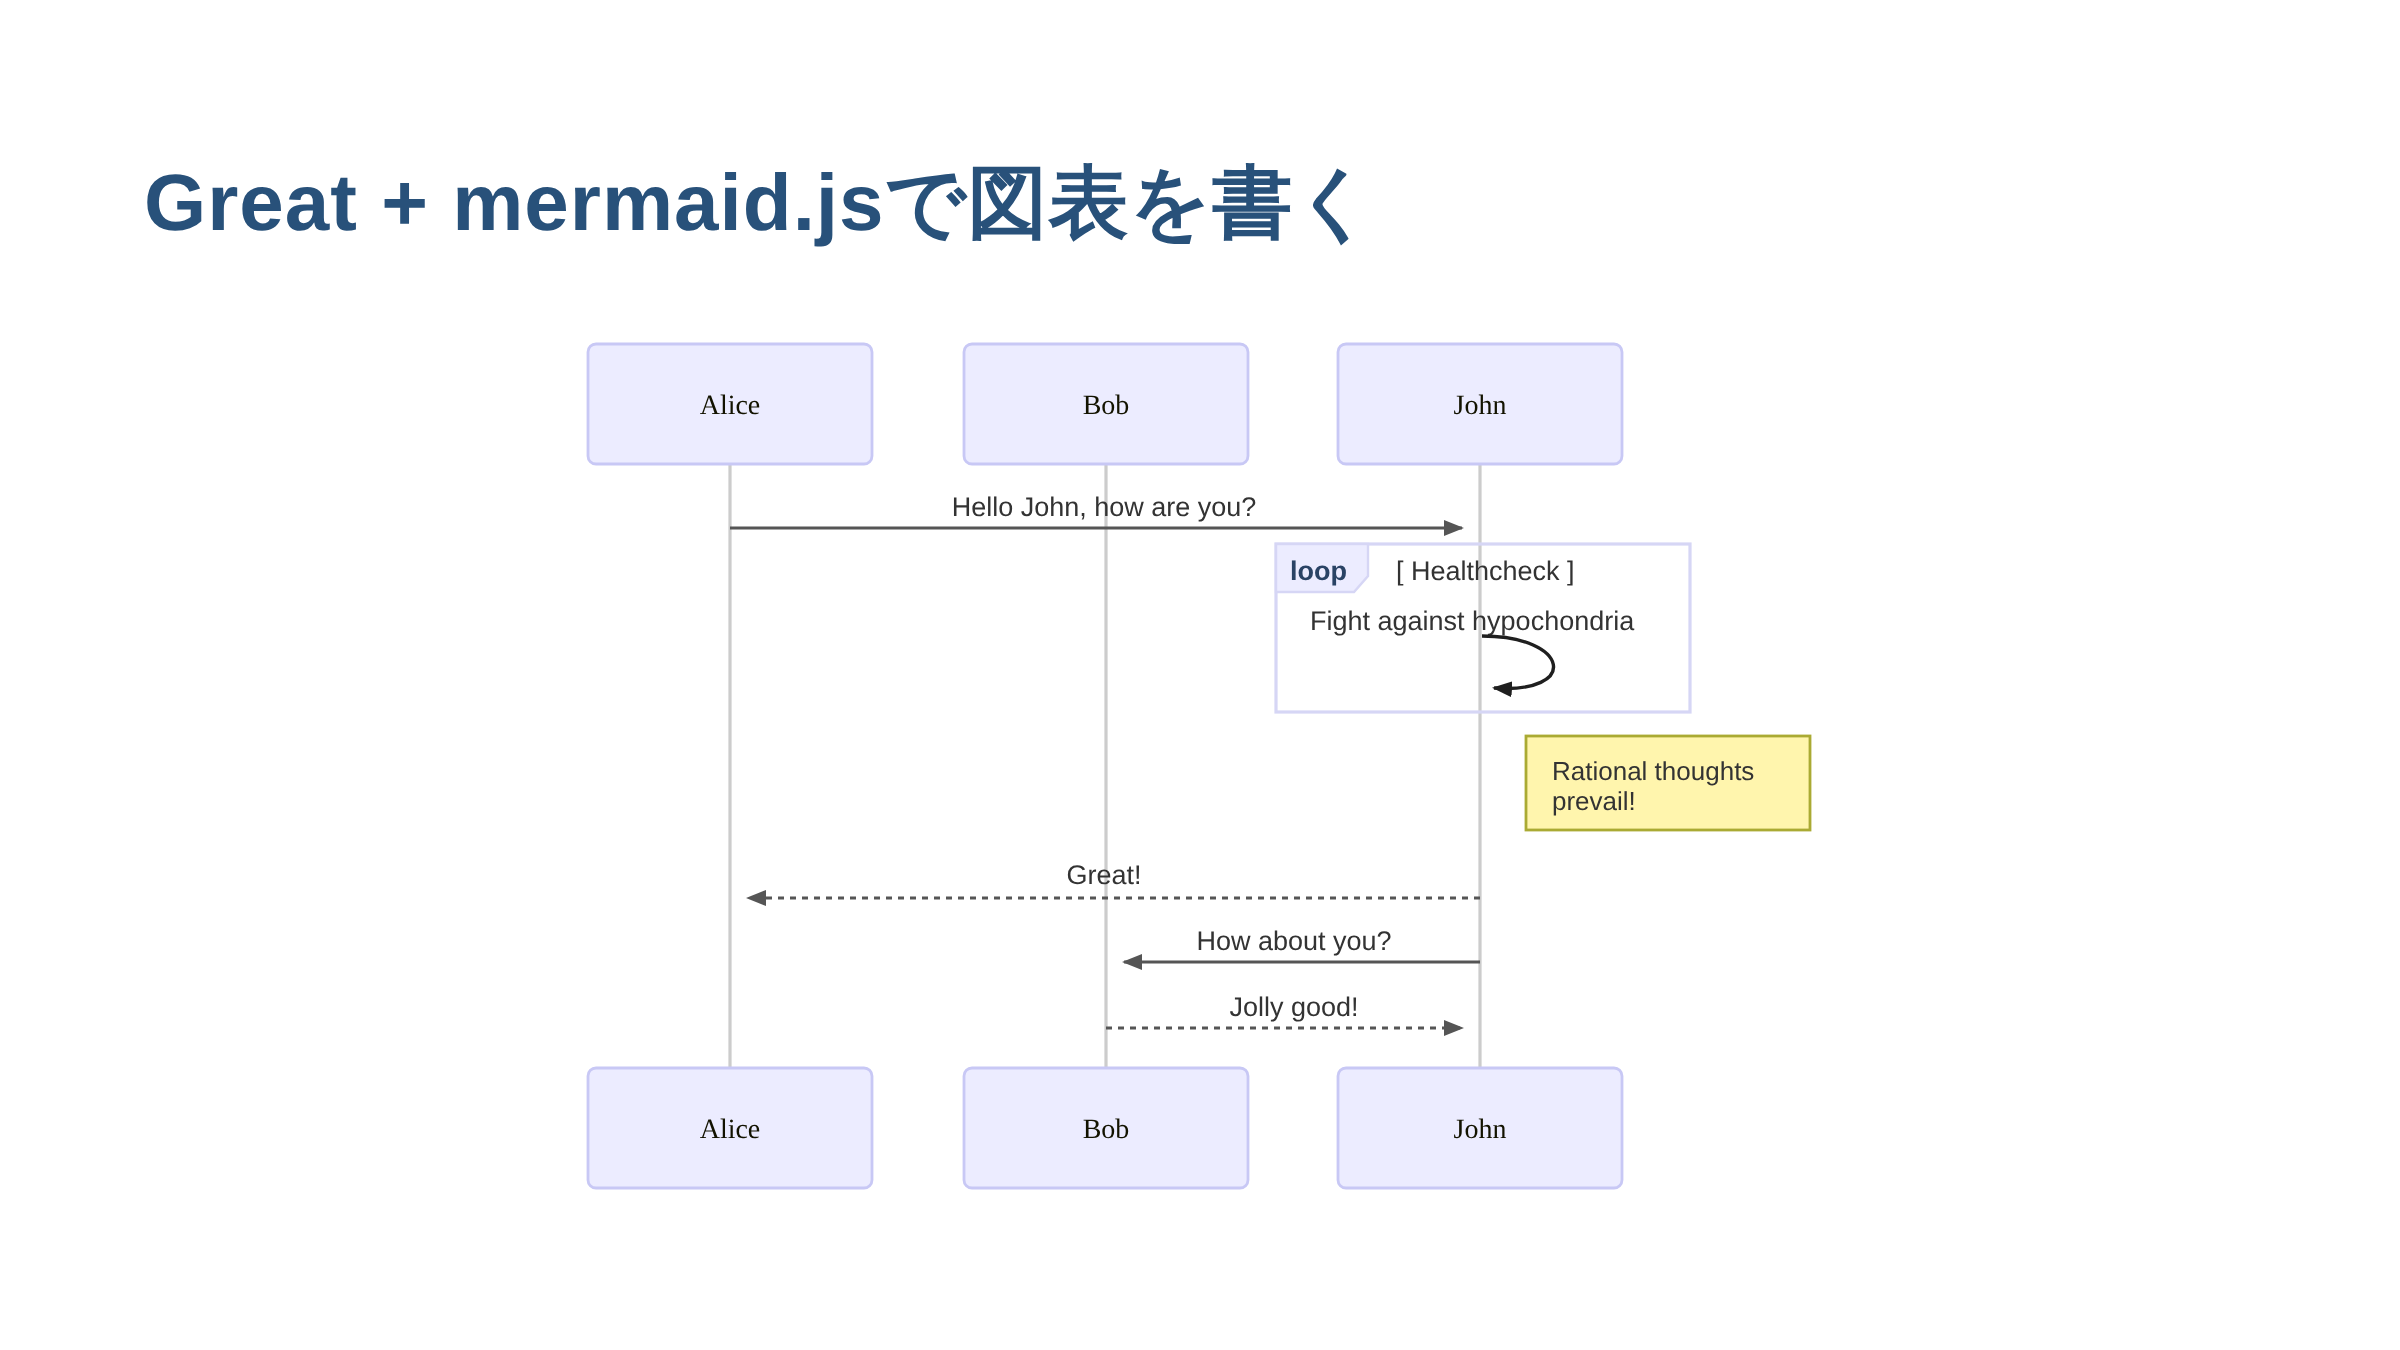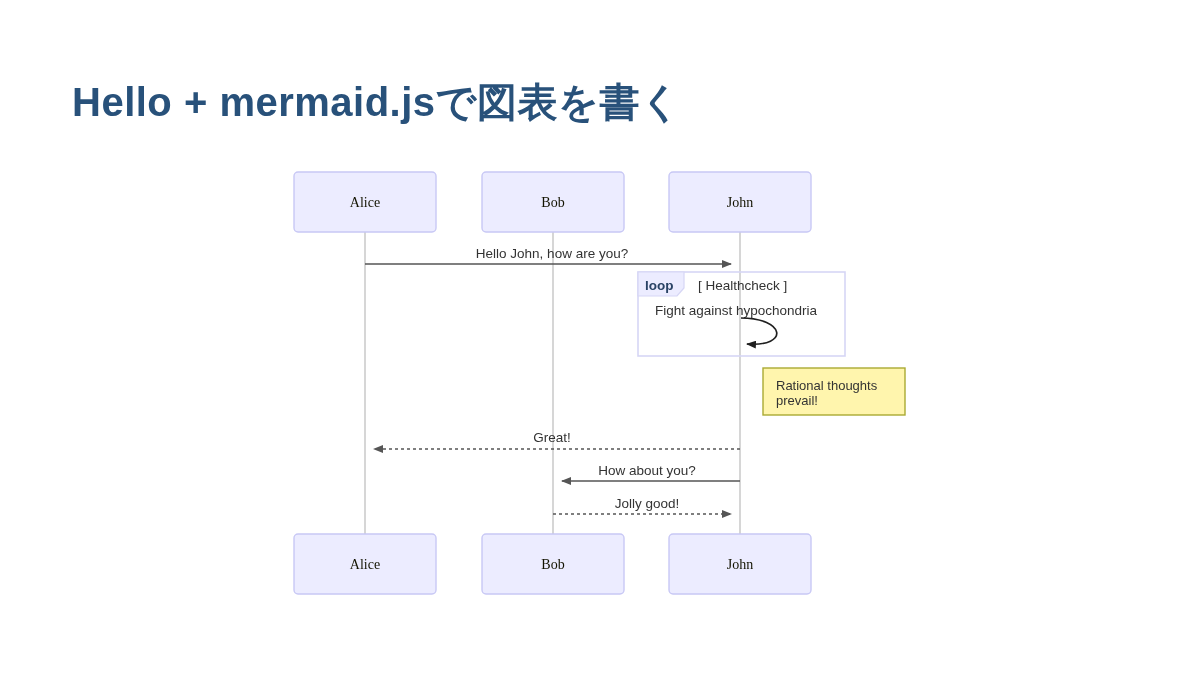--- a/index.html
+++ b/index.html
@@ -64,21 +64,21 @@
   }
   .note-text {
     font-family: "Liberation Sans", sans-serif;
     font-size: 13px;
     fill: #333333;
   }
 </style>
 </head>
 <body>
 
-<div id="slide-title">Hello + mermaid.jsで図表を書く</div>
+<div id="slide-title">Great + mermaid.jsで図表を書く</div>
 
 <div id="sequence-diagram">
   <svg width="1200" height="675" viewBox="0 0 1200 675" xmlns="http://www.w3.org/2000/svg">
     <defs>
       <marker id="arrowFilled" markerWidth="10" markerHeight="8" refX="9" refY="4" orient="auto" markerUnits="userSpaceOnUse">
         <path d="M0,0 L10,4 L0,8 z" fill="#555555"></path>
       </marker>
       <marker id="arrowFilledLeft" markerWidth="10" markerHeight="8" refX="9" refY="4" orient="auto" markerUnits="userSpaceOnUse">
         <path d="M0,0 L10,4 L0,8 z" fill="#555555"></path>
       </marker>

